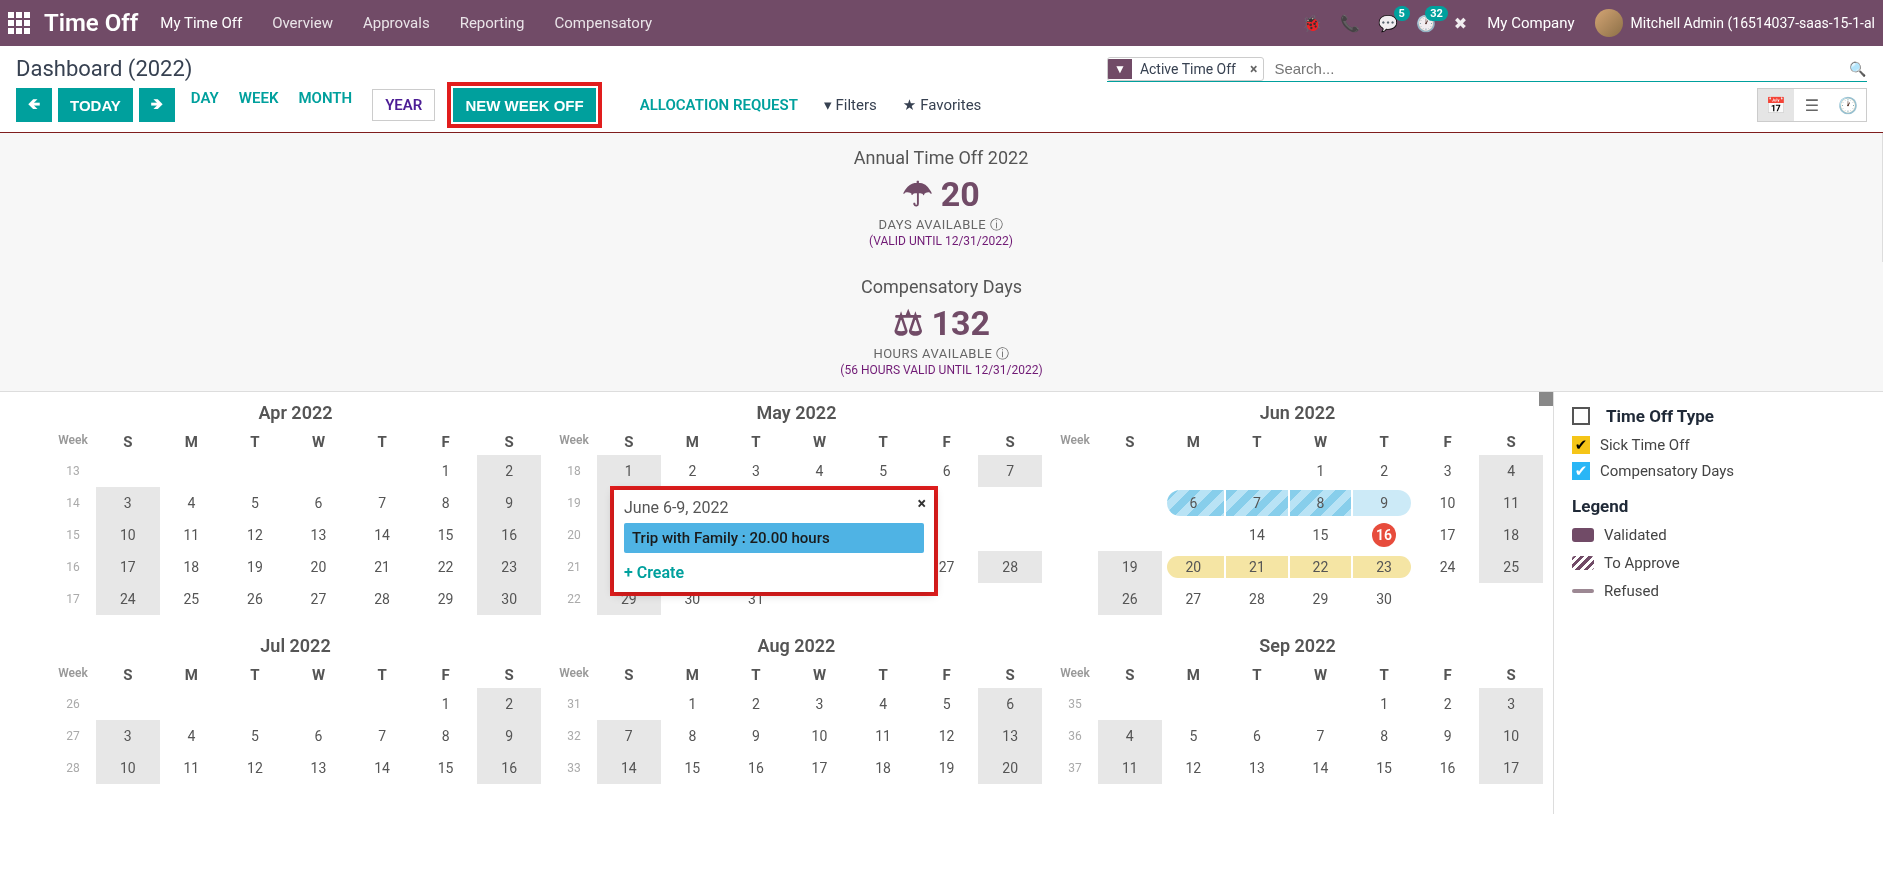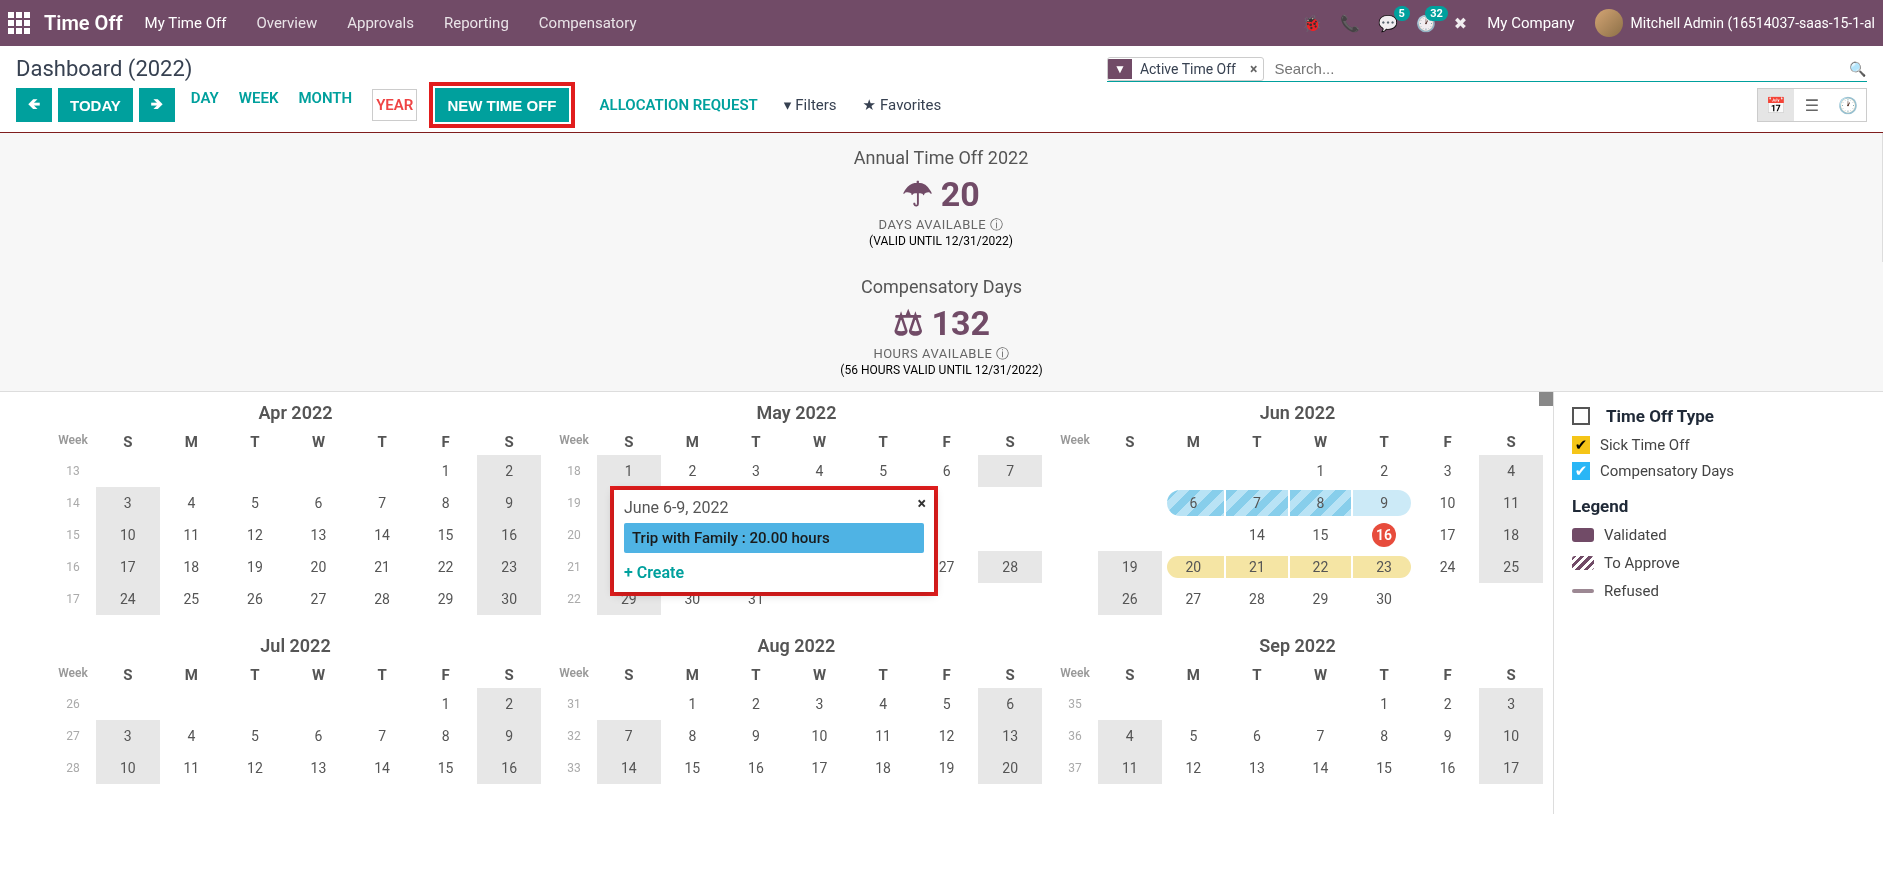--- a/index.html
+++ b/index.html
@@ -2,21 +2,21 @@
 <html><head>
 <meta charset="utf-8">
 <style>
   * { box-sizing: border-box; margin: 0; padding: 0; }
   body { font-family: -apple-system, BlinkMacSystemFont, "Segoe UI", Roboto, sans-serif; font-size: 14px; color: #374151; background: #fff; overflow: hidden; }
   
   
   .navbar { background: #714B67; color: #fff; height: 46px; display: flex; align-items: center; padding: 0 8px; gap: 4px; }
   .apps-icon { width: 22px; height: 22px; display: grid; grid-template-columns: repeat(3,1fr); grid-template-rows: repeat(3,1fr); gap: 2px; cursor: pointer; }
   .apps-icon span { background: #fff; }
-  .brand { font-size: 20px; font-weight: 600; color: #fff; margin: 0 18px 0 10px; }
+  .brand { font-size: 24px; font-weight: 600; color: #fff; margin: 0 18px 0 10px; }
   .nav-links { display: flex; gap: 30px; }
   .nav-link { color: rgba(255,255,255,0.85); cursor: pointer; font-size: 15px; }
   .nav-link.active { color: #fff; }
   .nav-spacer { flex: 1; }
   .nav-icons { display: flex; align-items: center; gap: 18px; margin-right: 16px; }
   .nav-icon { color: rgba(255,255,255,0.9); cursor: pointer; position: relative; font-size: 16px; }
   .badge { position: absolute; top: -8px; right: -12px; background: #00A09D; color: #fff; font-size: 11px; font-weight: 700; padding: 1px 5px; border-radius: 10px; }
   .company { color: #fff; cursor: pointer; margin-right: 16px; font-size: 15px; }
   .user-area { display: flex; align-items: center; gap: 8px; cursor: pointer; color: #fff; }
   .avatar { width: 28px; height: 28px; border-radius: 50%; background: linear-gradient(135deg,#d4a574,#8b6f47); }
@@ -31,36 +31,36 @@
   .filter-chip .text-part { padding: 3px 8px; color: #374151; font-size: 14px; }
   .filter-chip .close-part { padding: 0 6px; cursor: pointer; color: #666; font-weight: bold; }
   .search-input { border: none; outline: none; flex: 1; font-size: 15px; padding: 4px; }
   
   .cp-bottom { display: flex; align-items: center; gap: 6px; margin-bottom: 4px; }
   .btn { display: inline-flex; align-items: center; justify-content: center; height: 34px; padding: 0 12px; font-size: 15px; font-weight: 600; cursor: pointer; border: none; }
   .btn-teal { background: #00A09D; color: #fff; }
   .btn-teal-arrow { width: 36px; padding: 0; }
   .view-options { display: flex; gap: 20px; margin-left: 10px; align-items: flex-start; }
   .view-link { color: #00A09D; font-weight: 600; cursor: pointer; font-size: 15px; }
-  .view-link.active { color: #ef4444; background: #fff; border: 1px solid #ccc; padding: 6px 3px; }
+  .view-link.active { color: #4c1d95; background: #fff; border: 1px solid #ccc; padding: 6px 12px; }
   .new-timeoff-wrap { border: 4px solid #e11d1d; display: inline-flex; padding: 2px; margin-left: 6px; }
-  .text-link { color: #00A09D; font-weight: 600; cursor: pointer; font-size: 15px; margin-left: 19px; }
+  .text-link { color: #00A09D; font-weight: 600; cursor: pointer; font-size: 15px; margin-left: 32px; }
   .dropdown-btn { color: #374151; cursor: pointer; margin-left: 20px; font-size: 15px; display: flex; align-items: center; gap: 4px; }
   .view-switcher { margin-left: auto; display: flex; gap: 0; border: 1px solid #ccc; }
   .view-icon { width: 36px; height: 32px; display: flex; align-items: center; justify-content: center; cursor: pointer; color: #666; font-size: 16px; }
   .view-icon.active { background: #e5e5e5; }
   
   
   .summary { display: flex; border-top: 1px solid #7f1d1d; border-bottom: 1px solid #ddd; background: #f7f7f7; flex-direction: column; }
   .summary-card { flex: 1; text-align: center; padding: 14px 0; border-right: 1px solid #ddd; }
   .summary-card:last-child { border-right: none; }
   .summary-title { font-size: 18px; color: #555; margin-bottom: 6px; }
   .summary-value { font-size: 34px; font-weight: 700; color: #714B67; display: flex; align-items: center; justify-content: center; gap: 8px; }
   .summary-label { font-size: 13px; color: #666; letter-spacing: 0.5px; margin-top: 2px; }
-  .summary-sub { font-size: 12px; color: #000000; }
+  .summary-sub { font-size: 12px; color: #701a75; }
   
   
   .main { display: flex; position: relative; }
   .calendar-area { flex: 1; padding: 10px 10px 10px 50px; position: relative; overflow: hidden; }
   .months-row { display: flex; gap: 10px; margin-bottom: 20px; }
   .month { flex: 1; }
   .month-title { text-align: center; font-size: 18px; font-weight: 600; color: #555; margin-bottom: 6px; }
   .weekdays-row { display: grid; grid-template-columns: 46px repeat(7, 1fr); }
   .wk-label { font-size: 12px; color: #999; text-align: center; padding: 4px 0; font-weight: 600; }
   .wd { font-size: 15px; color: #555; text-align: center; padding: 4px 0; font-weight: 700; }
@@ -155,21 +155,21 @@
     <button class="btn btn-teal btn-teal-arrow">🡸</button>
     <button class="btn btn-teal">TODAY</button>
     <button class="btn btn-teal btn-teal-arrow">🡺</button>
     <div class="view-options">
       <span class="view-link">DAY</span>
       <span class="view-link">WEEK</span>
       <span class="view-link">MONTH</span>
       <span class="view-link active">YEAR</span>
     </div>
     <div class="new-timeoff-wrap">
-      <button class="btn btn-teal">NEW TIME OFF</button>
+      <button class="btn btn-teal">NEW WEEK OFF</button>
     </div>
     <span class="text-link">ALLOCATION REQUEST</span>
     <span class="dropdown-btn">
         <span>▾</span>
         <span>Filters</span>
       </span>
     <span class="dropdown-btn">
         <span>★</span>
         <span>Favorites</span>
       </span>

